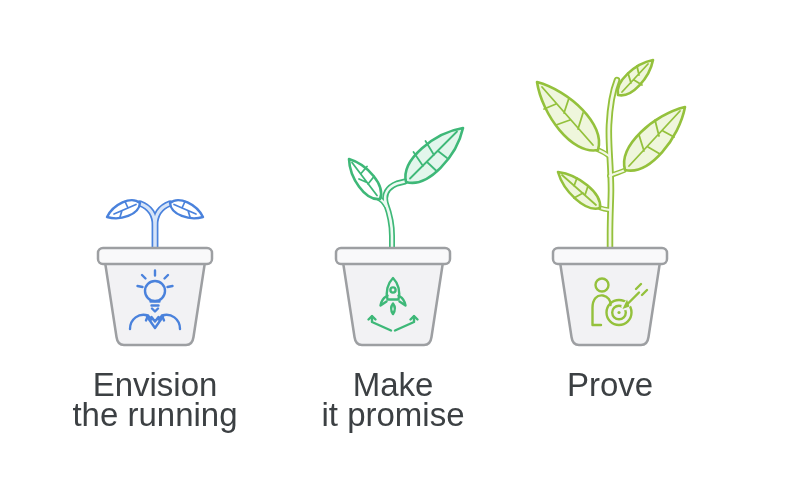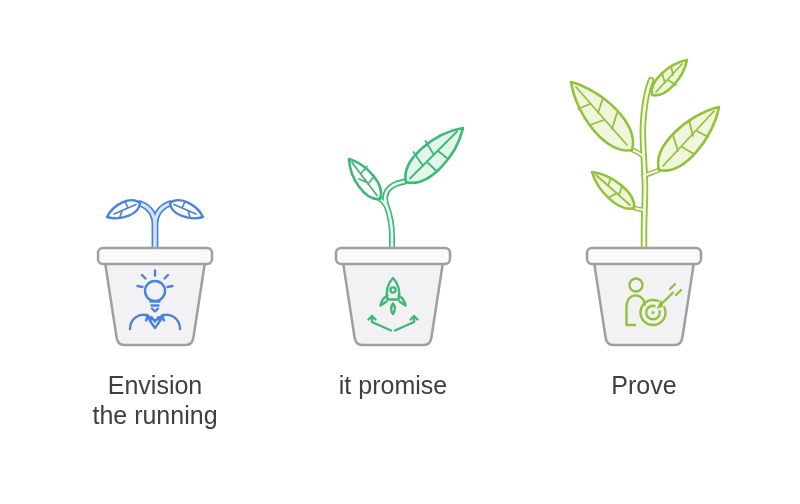--- a/index.html
+++ b/index.html
@@ -1,24 +1,24 @@
 <!DOCTYPE html>
 <html><head>
 <meta charset="utf-8">
 <style>
   html,body{margin:0;padding:0;background:#ffffff;}
   .canvas{position:relative;width:800px;height:504px;background:#ffffff;overflow:hidden;
           font-family:"Liberation Sans",sans-serif;}
   .stage{position:absolute;top:0;width:240px;height:504px;}
   #stage-envision{left:35px;}
   #stage-make{left:273px;}
-  #stage-prove{left:524px;}
+  #stage-prove{left:490px;}
   .stage svg{position:absolute;top:40px;left:0;display:block;}
   .label{position:absolute;top:370px;left:0;width:240px;text-align:center;
-         font-size:25px;line-height:30px;color:#3c4043;font-weight:400;}
+         font-size:33px;line-height:30px;color:#3c4043;font-weight:400;}
   .label span{display:block;}
   
   .pot-body{fill:#f2f2f4;stroke:#9d9fa2;stroke-width:2.5;stroke-linejoin:round;}
   .pot-rim{fill:#f9f9fa;stroke:#9d9fa2;stroke-width:2.5;}
   
   .blue{stroke:#4a82dc;}
   .green{stroke:#3eb878;}
   .lime{stroke:#94c13c;}
   .nofill{fill:none;}
   .rc{stroke-linecap:round;stroke-linejoin:round;}
@@ -94,20 +94,21 @@
         <path d="M120,238 C125.5,243.5 127.5,252 125.5,259.5 L114.5,259.5 C112.5,252 114.5,243.5 120,238 Z"></path>
         <circle cx="120" cy="250" r="2.6"></circle>
         <path d="M114.5,255.5 C110,258 108,262 107.5,265.5 L113.5,261.5"></path>
         <path d="M125.5,255.5 C130,258 132,262 132.5,265.5 L126.5,261.5"></path>
         <path d="M120,263.5 C122.3,266.5 122.3,270.5 120,274 C117.7,270.5 117.7,266.5 120,263.5 Z"></path>
         <path d="M99,276.5 V282 L118,290.5 M141,276.5 V282 L122,290.5"></path>
         <path d="M95.5,279.5 L99,276 L102.5,279.5 M137.5,279.5 L141,276 L144.5,279.5"></path>
       </g>
     </svg>
     <div class="label">
+      <span>Make</span>
       <span>it promise</span>
     </div>
   </div>
 
   <div class="stage" id="stage-prove">
     <svg width="240" height="310" viewBox="0 0 240 310">
 
       <g class="nofill rc" transform="translate(11,0)">
         <path class="lime" stroke-width="6.5" d="M109,214 L109,195 C109,175 110,160 110,150 C110,125 107,103 108,85 C109,65 112,50 116,40"></path>
         <path class="lime" stroke-width="5" d="M108,116 C104,113 100,111 96.5,109.5"></path>

